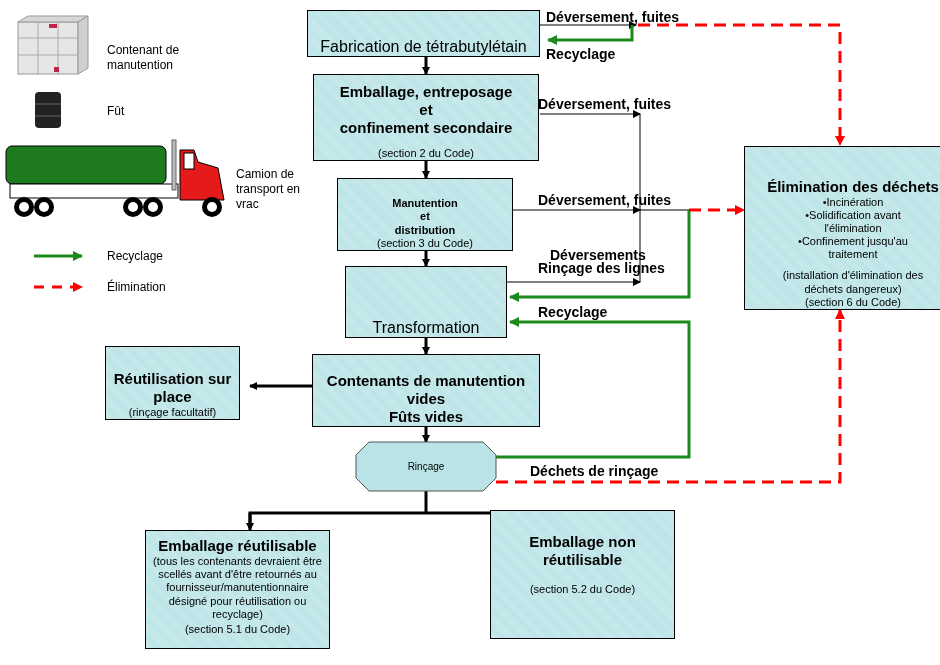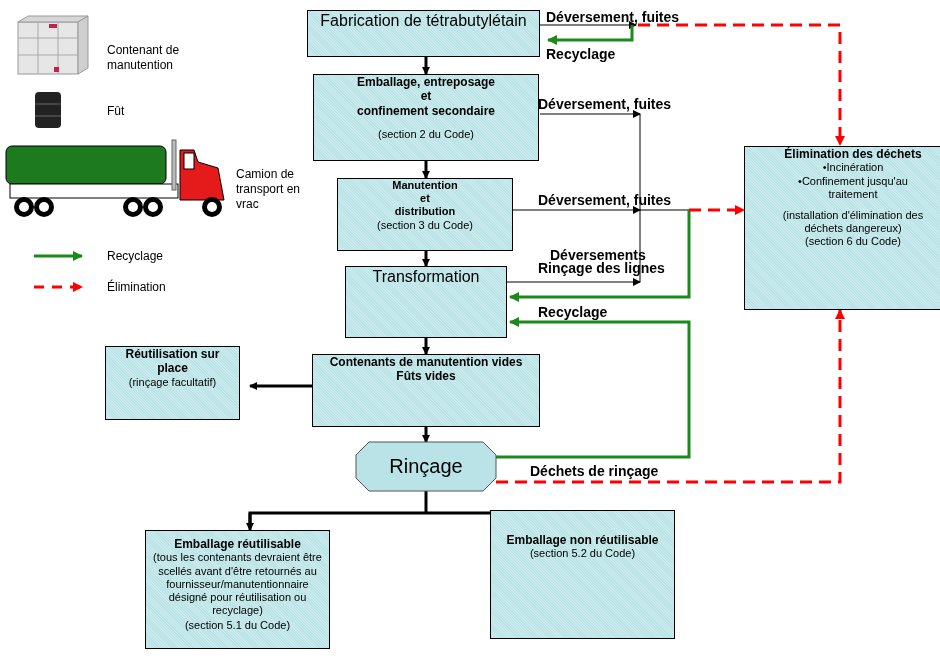--- a/index.html
+++ b/index.html
@@ -1,23 +1,23 @@
 <!DOCTYPE html>
 <html><head>
 <meta charset="utf-8">
 <style>
   html, body { margin:0; padding:0; background:#fff; }
   body { width:940px; height:665px; position:relative; overflow:hidden; font-family:"Liberation Sans", sans-serif; color:#000; }
   #canvas { position:absolute; left:0; top:0; }
   .box { position:absolute; box-sizing:border-box; border:1px solid #000; background:#b9e3e6;
          background-image: repeating-linear-gradient(45deg, rgba(255,255,255,0.25) 0 1px, transparent 1px 2px);
-         display:flex; flex-direction:column; align-items:center; justify-content:flex-start; text-align:center; line-height:1.2; }
+         display:flex; flex-direction:column; align-items:center; justify-content:flex-end; text-align:center; line-height:1.2; }
   .b { font-weight:bold; }
   .i { }
-  .s12 { font-size:12px; }
+  .s12 { font-size:15px; }
   .s11 { font-size:11px; }
   .lbl { position:absolute; font-size:14px; font-weight:bold; white-space:nowrap; line-height:1.2; }
   .legend-text { position:absolute; font-size:12px; line-height:1.25; }
   .octo { position:absolute; }
 </style>
 </head>
 <body>
 
 <svg id="canvas" width="940" height="665">
   <defs>
@@ -138,40 +138,41 @@
   <div class="b s12">Fûts vides</div>
 </div>
 
 <div class="box" style="left:105px;top:346px;width:135px;height:74px;">
   <div class="b s12">Réutilisation sur</div>
   <div class="b s12">place</div>
   <div class="s11">(rinçage facultatif)</div>
 </div>
 
 <div class="octo" style="left:356px;top:442px;width:140px;height:49px;display:flex;align-items:center;justify-content:center;">
-  <div style="font-size:20px;">Rinçage</div>
+  <div style="font-size:10px;">Rinçage</div>
 </div>
 
 <div class="box" style="left:744px;top:146px;width:218px;height:164px;">
   <div class="b s12">Élimination des déchets</div>
   <div class="s11">•Incinération</div>
+  <div class="s11" style="width:120px;">•Solidification avant l'élimination</div>
   <div class="s11" style="width:130px;">•Confinement jusqu'au traitement</div>
   <div class="s11" style="width:180px;margin-top:8px;">(installation d'élimination des déchets dangereux)</div>
   <div class="i s11">(section 6 du Code)</div>
 </div>
 
 <div class="box" style="left:145px;top:530px;width:185px;height:119px;justify-content:flex-start;padding-top:6px;">
   <div class="b s12">Emballage réutilisable</div>
   <div class="s11">(tous les contenants devraient être scellés avant d'être retournés au fournisseur/manutentionnaire désigné pour réutilisation ou recyclage)</div>
   <div class="i s11" style="margin-top:2px;">(section 5.1 du Code)</div>
 </div>
 
 <div class="box" style="left:490px;top:510px;width:185px;height:129px;justify-content:flex-start;padding-top:22px;">
   <div class="b s12">Emballage non réutilisable</div>
-  <div class="i s11" style="">(section 5.2 du Code)</div>
+  <div class="i s11" style="margin-top:14px;">(section 5.2 du Code)</div>
 </div>
 
 <div class="lbl" style="left:546px;top:9px;">Déversement, fuites</div>
 <div class="lbl" style="left:546px;top:46px;">Recyclage</div>
 <div class="lbl" style="left:538px;top:96px;">Déversement, fuites</div>
 <div class="lbl" style="left:538px;top:192px;">Déversement, fuites</div>
 <div class="lbl" style="left:550px;top:247px;">Déversements</div>
 <div class="lbl" style="left:538px;top:260px;">Rinçage des lignes</div>
 <div class="lbl" style="left:538px;top:304px;">Recyclage</div>
 <div class="lbl" style="left:530px;top:463px;">Déchets de rinçage</div>

